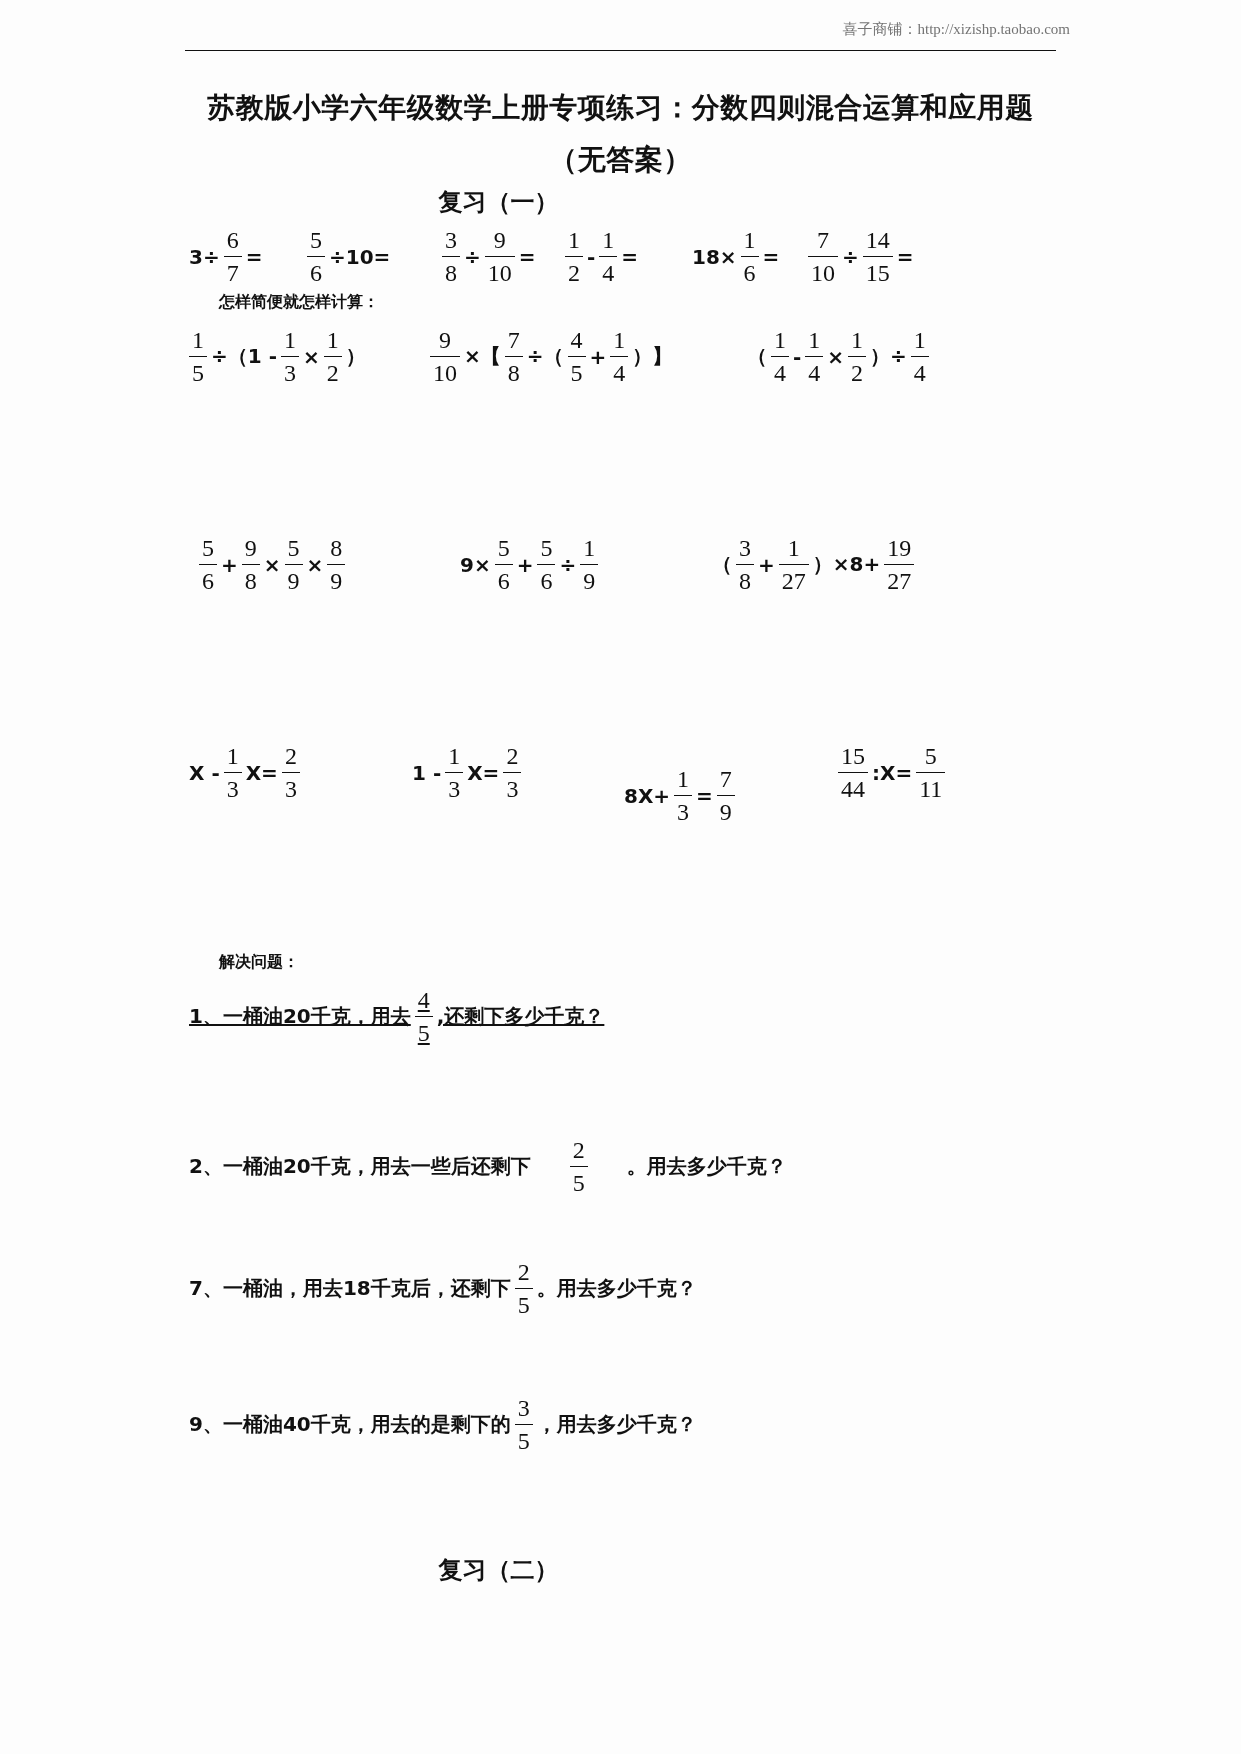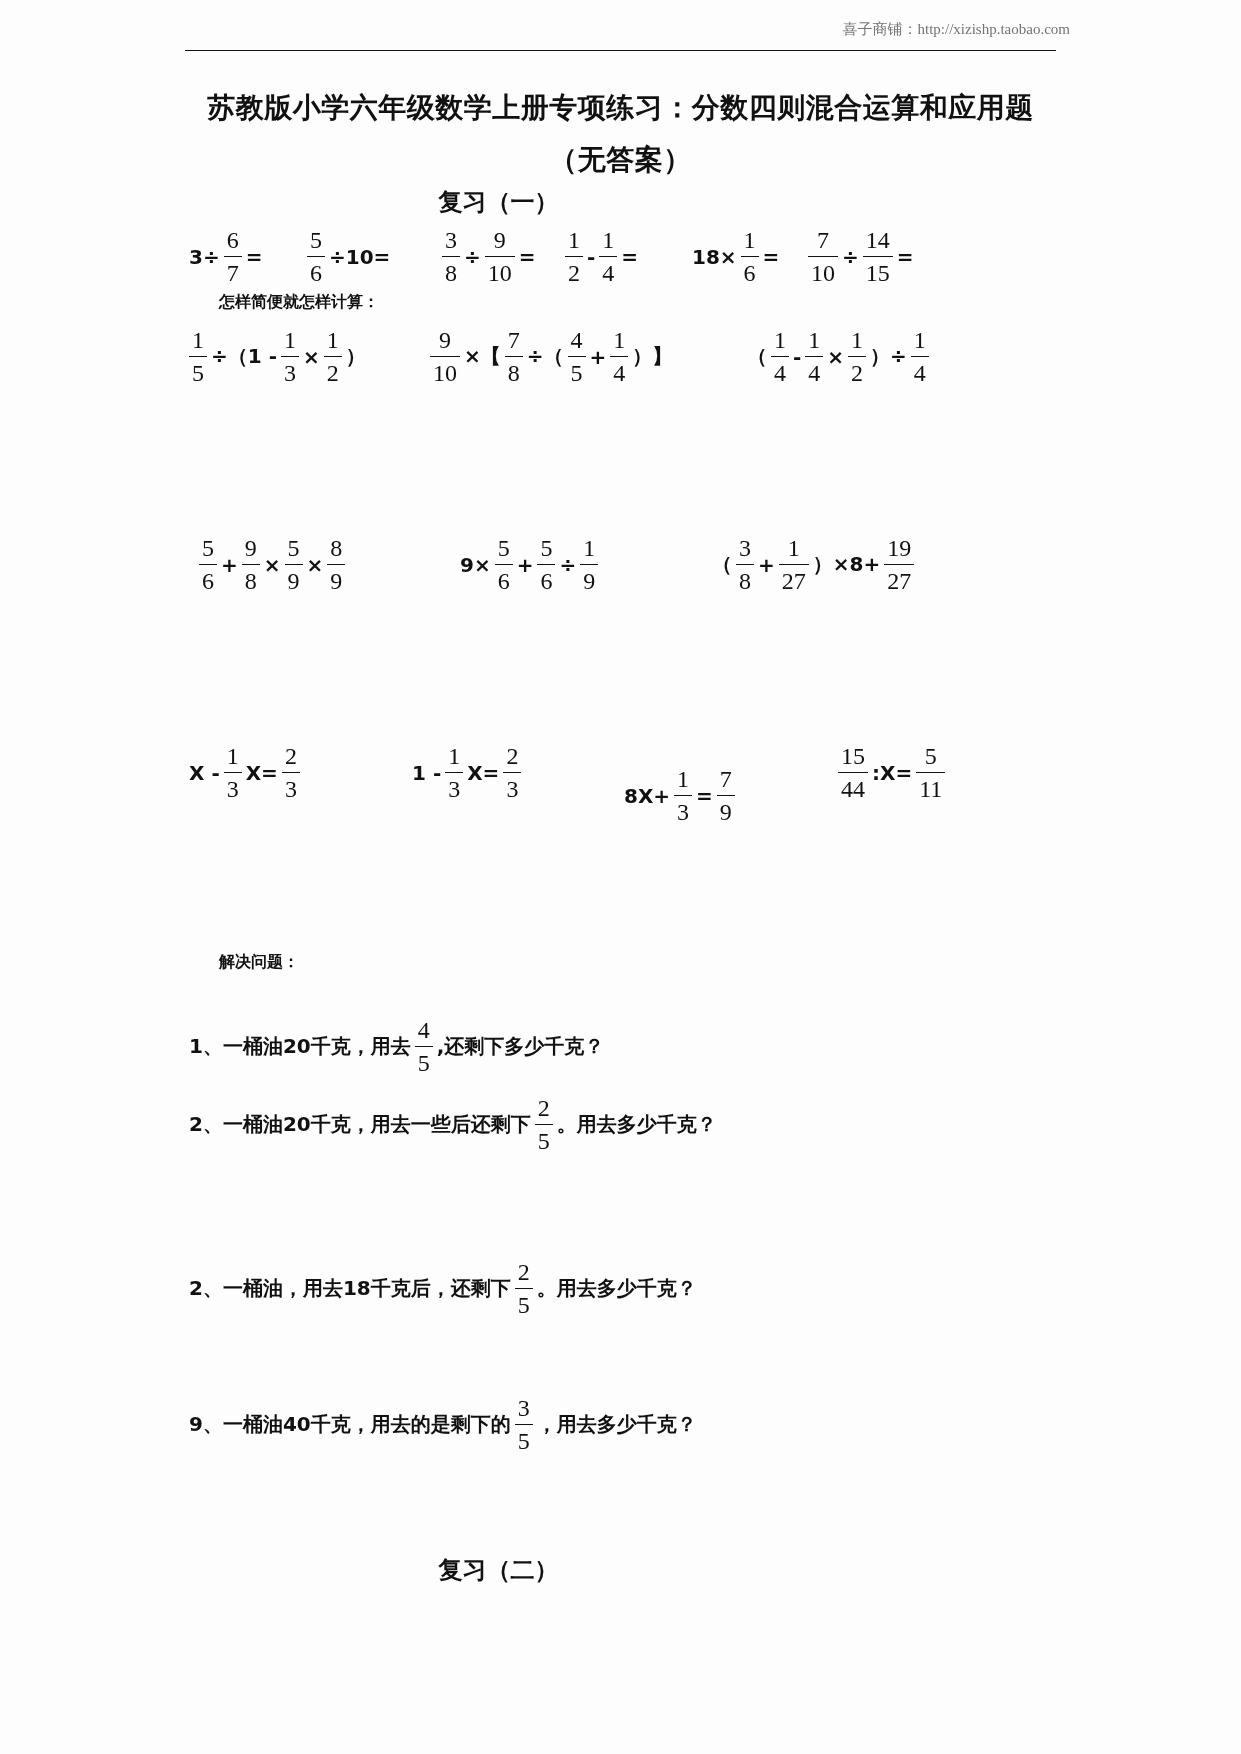--- a/index.html
+++ b/index.html
@@ -259,38 +259,38 @@
     </span>
     <span class="op">:X=</span>
     <span class="frac">
       <span class="num">5</span>
       <span class="den">11</span>
     </span>
   </div>
 
 <div class="label" style="top:952px;">解决问题：</div>
 
-<div class="problem" style="top:1016px;">
+<div class="problem" style="top:986px;text-decoration:underline;">
     <span class="op">1、一桶油20千克，用去</span>
     <span class="frac">
       <span class="num">4</span>
       <span class="den">5</span>
     </span>
     <span class="op">,还剩下多少千克？</span>
   </div>
-<div class="problem" style="top:1094px;">
+<div class="problem" style="top:1136px;gap:35px;">
     <span class="op">2、一桶油20千克，用去一些后还剩下</span>
     <span class="frac">
       <span class="num">2</span>
       <span class="den">5</span>
     </span>
     <span class="op">。用去多少千克？</span>
   </div>
 <div class="problem" style="top:1258px;">
-    <span class="op">2、一桶油，用去18千克后，还剩下</span>
+    <span class="op">7、一桶油，用去18千克后，还剩下</span>
     <span class="frac">
       <span class="num">2</span>
       <span class="den">5</span>
     </span>
     <span class="op">。用去多少千克？</span>
   </div>
 <div class="problem" style="top:1394px;">
     <span class="op">9、一桶油40千克，用去的是剩下的</span>
     <span class="frac">
       <span class="num">3</span>

